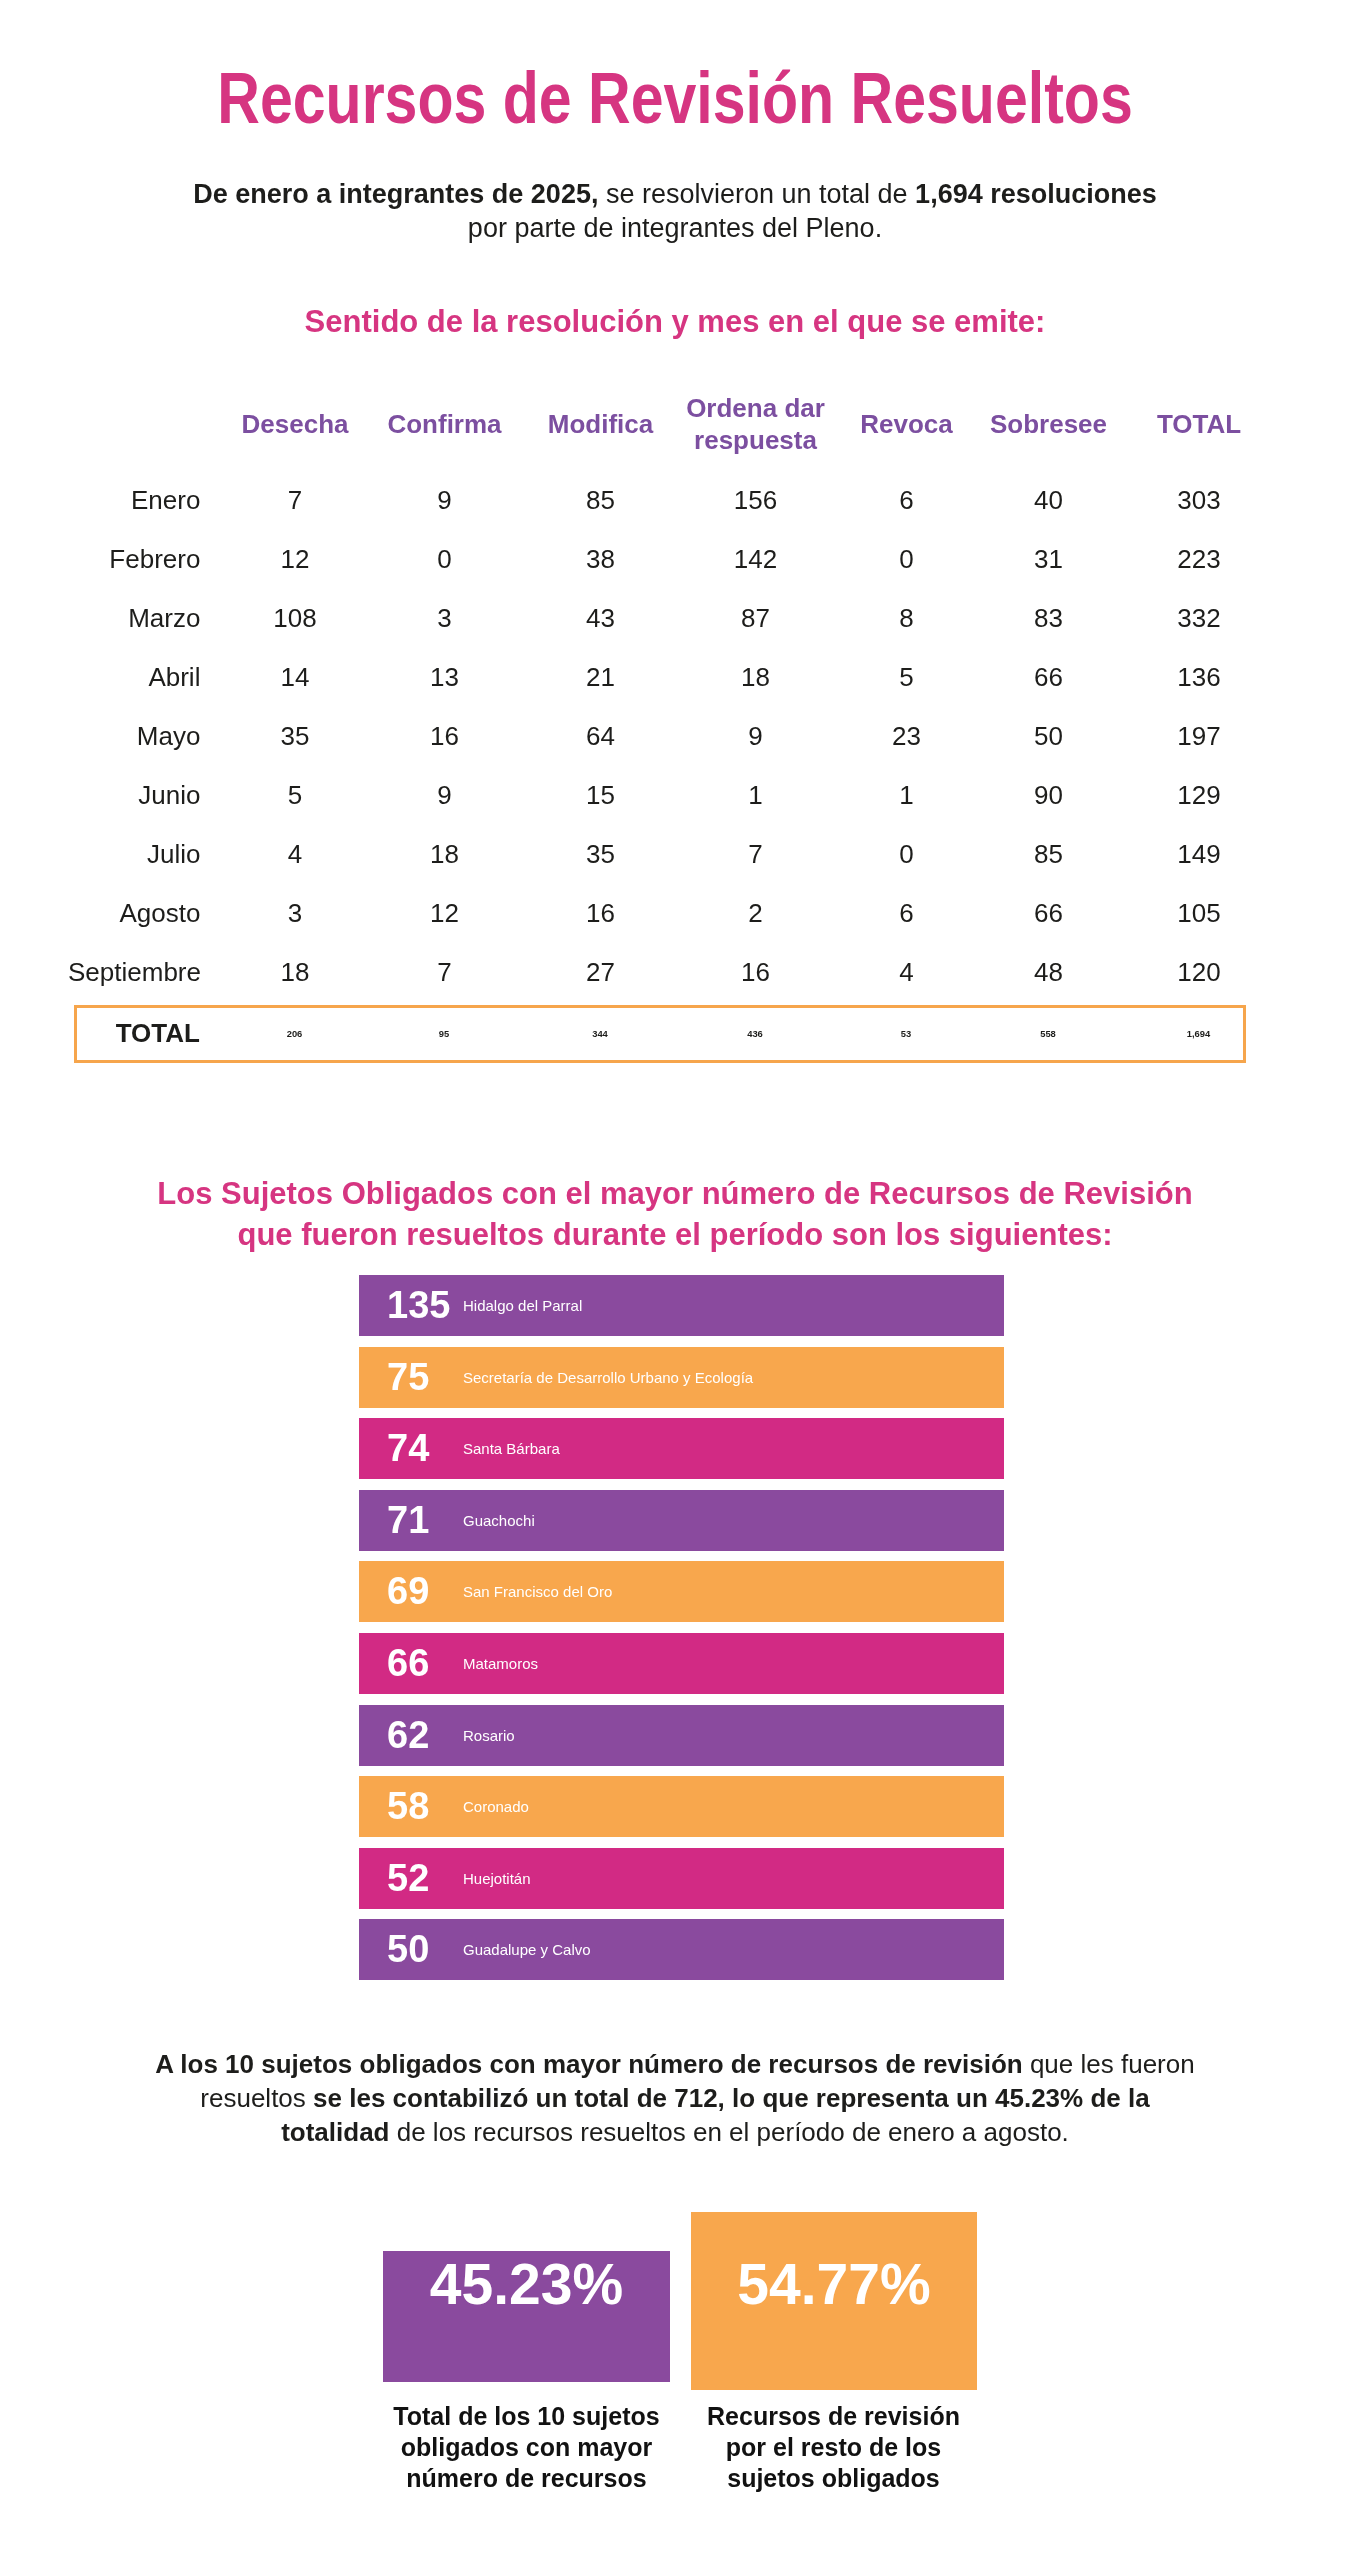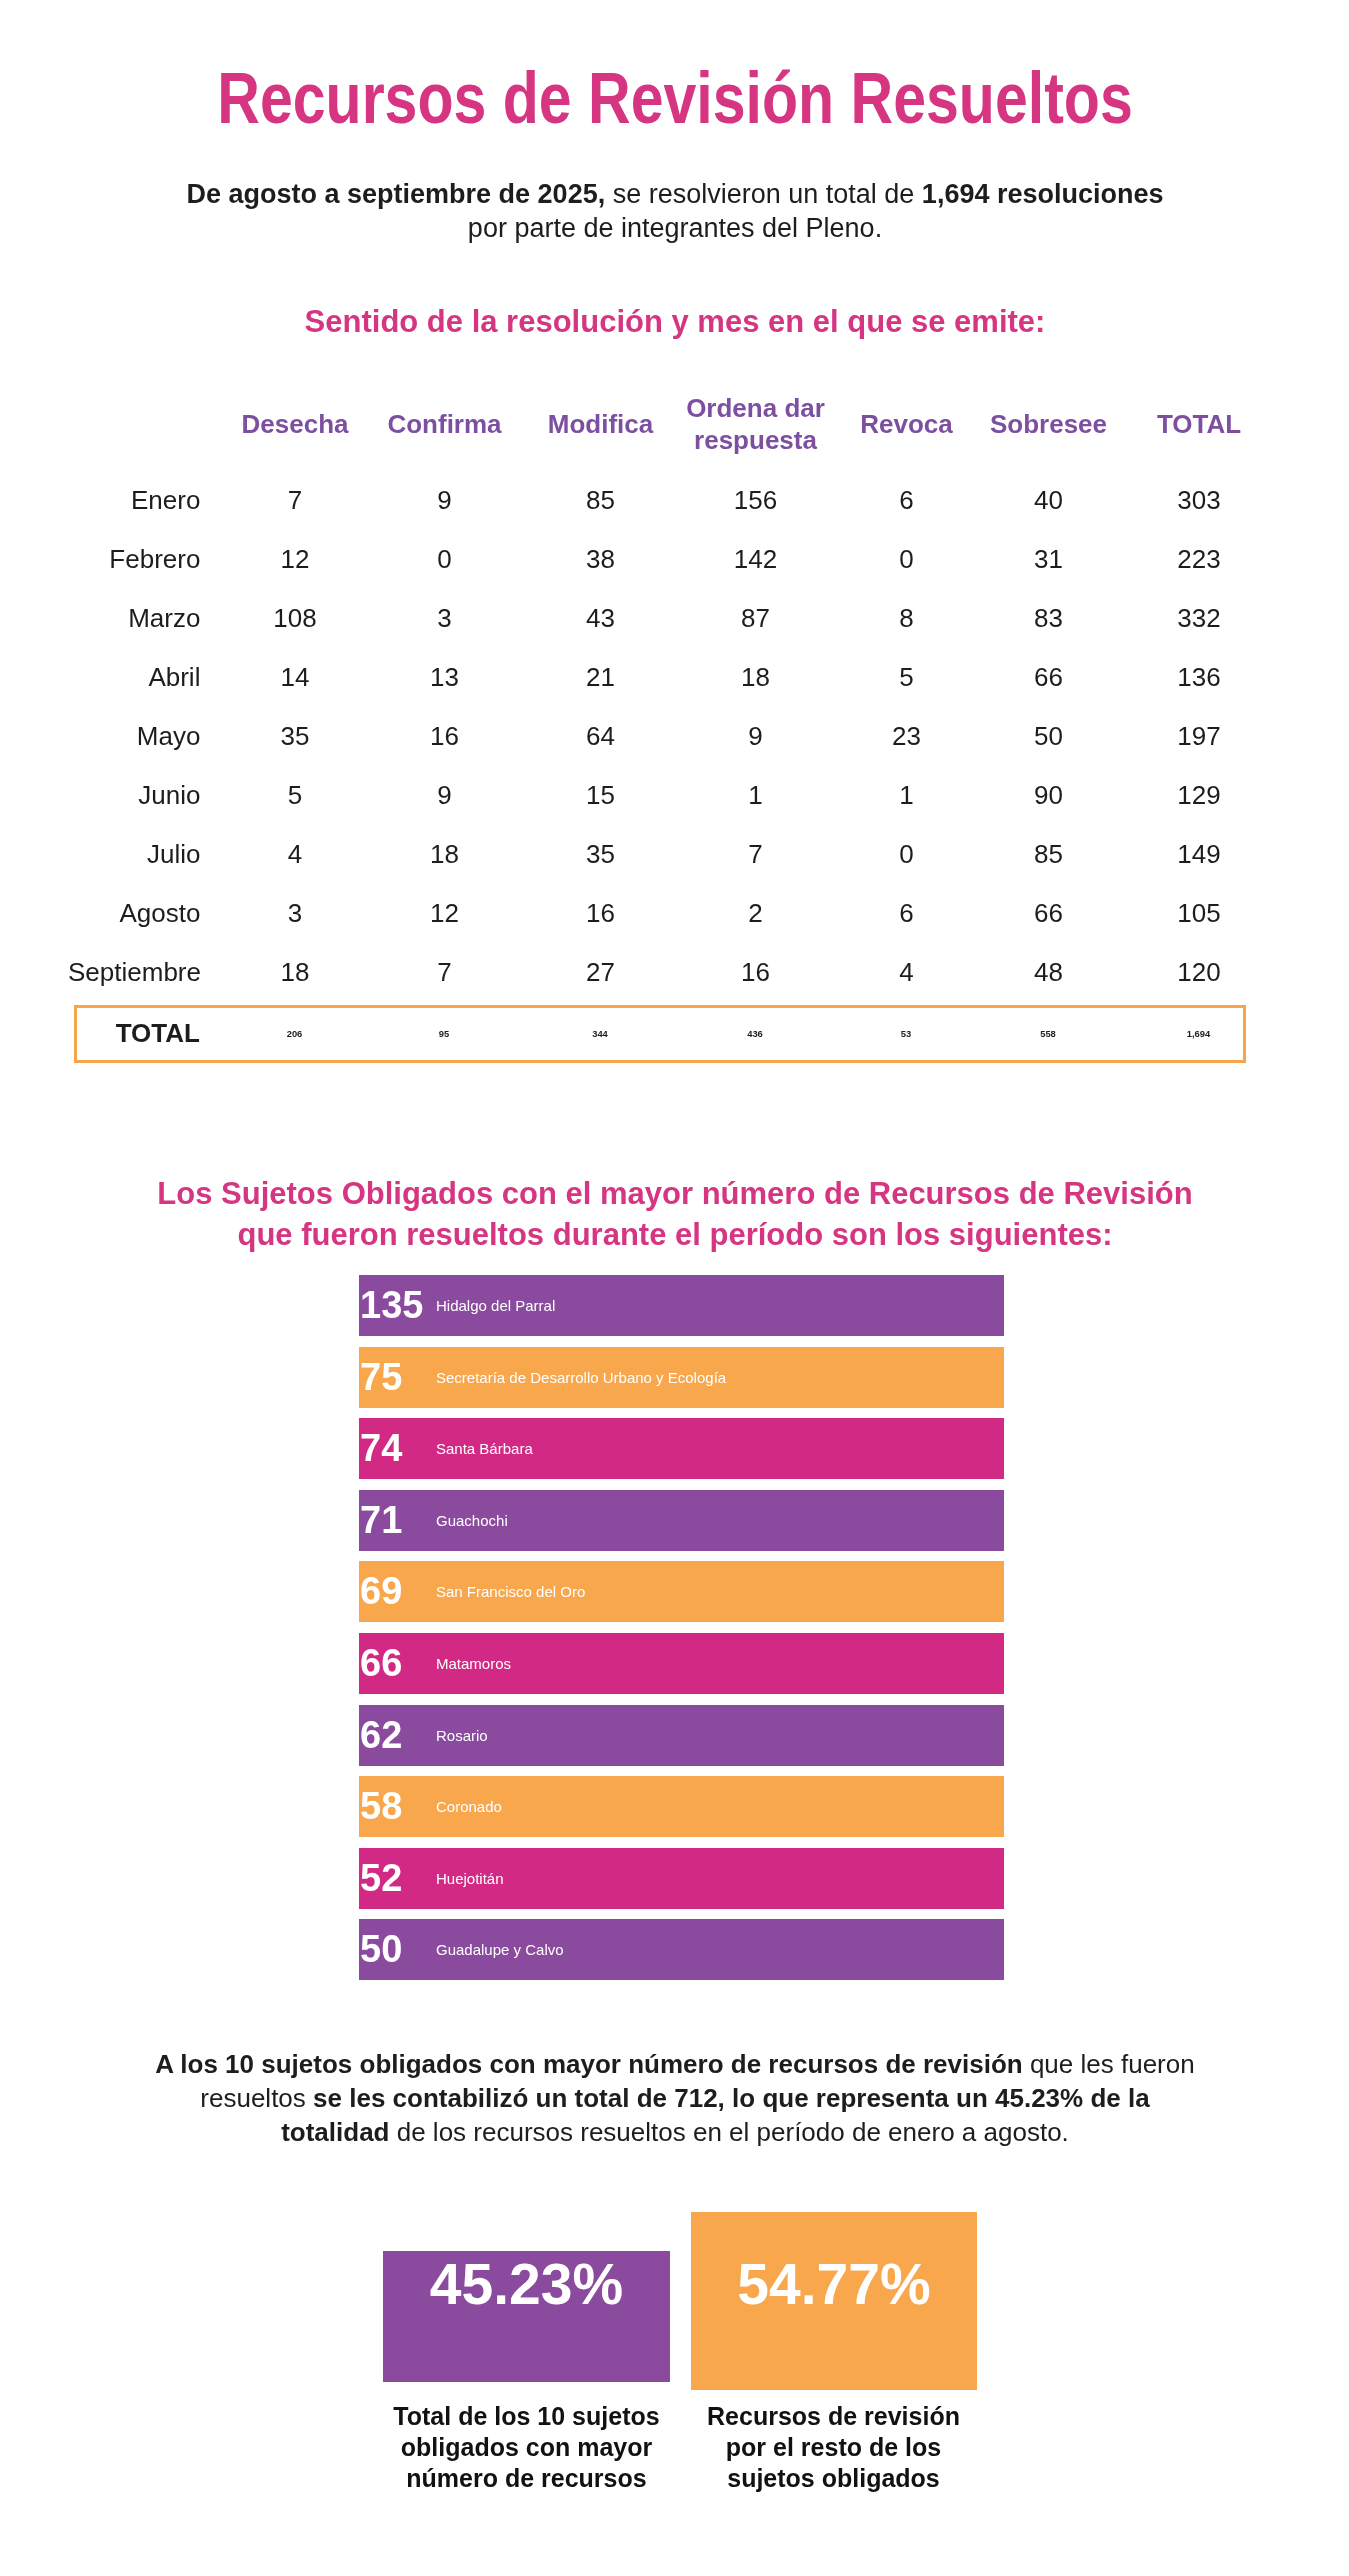--- a/index.html
+++ b/index.html
@@ -56,21 +56,21 @@
     display:flex;flex-direction:column;gap:10.6px;
   }
   .bar{
     height:61px;display:flex;align-items:center;
     color:#ffffff;
   }
   .bar:nth-child(3n+1){background:#8a4a9e;}
   .bar:nth-child(3n+2){background:#f8a74d;}
   .bar:nth-child(3n){background:#d22a84;}
   .bar-num{
-    font-size:38px;font-weight:bold;margin-left:1px;min-width:74px;
+    font-size:38px;font-weight:bold;margin-left:28px;min-width:74px;
   }
   .bar-label{font-size:15px;margin-left:2px;}
   
   .note{
     top:2047px;left:86px;width:1178px;text-align:center;
     font-size:26px;line-height:34px;
   }
   .note b{font-weight:bold;}
   
   .pct-box{
@@ -86,21 +86,21 @@
   }
   .pct-caption.left{left:350px;width:353px;}
   .pct-caption.right{left:657px;width:353px;}
 </style>
 </head>
 <body>
 
 <div class="abs main-title">Recursos de Revisión Resueltos</div>
 
 <div class="abs intro">
-  <div><b>De agosto a septiembre de 2025,</b><span> se resolvieron un total de </span><b>1,694 resoluciones</b></div>
+  <div><b>De enero a integrantes de 2025,</b><span> se resolvieron un total de </span><b>1,694 resoluciones</b></div>
   <div>por parte de integrantes del Pleno.</div>
 </div>
 
 <div class="abs sec-head sec-head-1">Sentido de la resolución y mes en el que se emite:</div>
 
 <div class="abs table-wrap">
   <div class="grid-row thead">
     <div class="cell month"></div>
     <div class="cell">Desecha</div>
     <div class="cell">Confirma</div>

